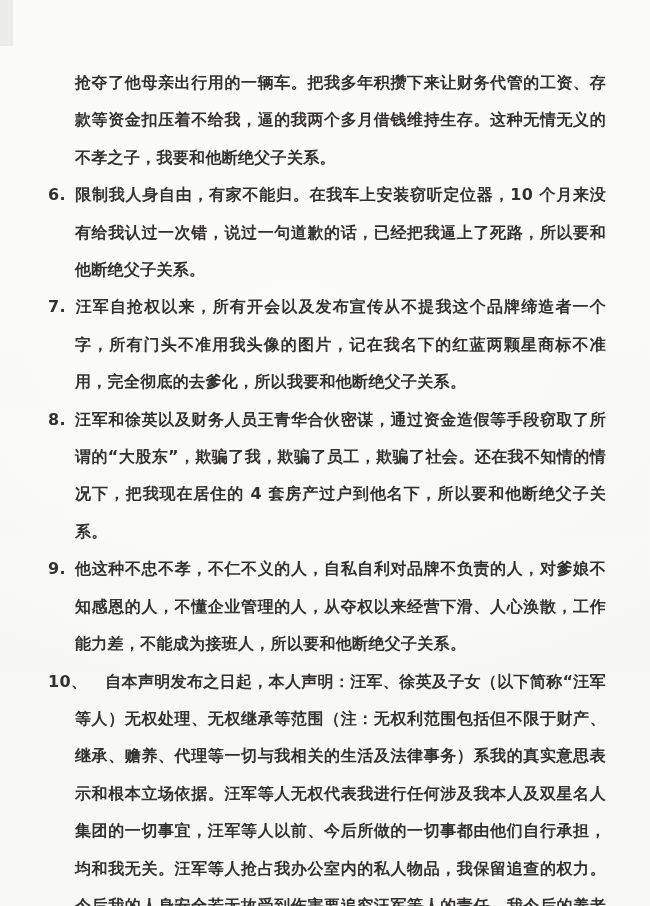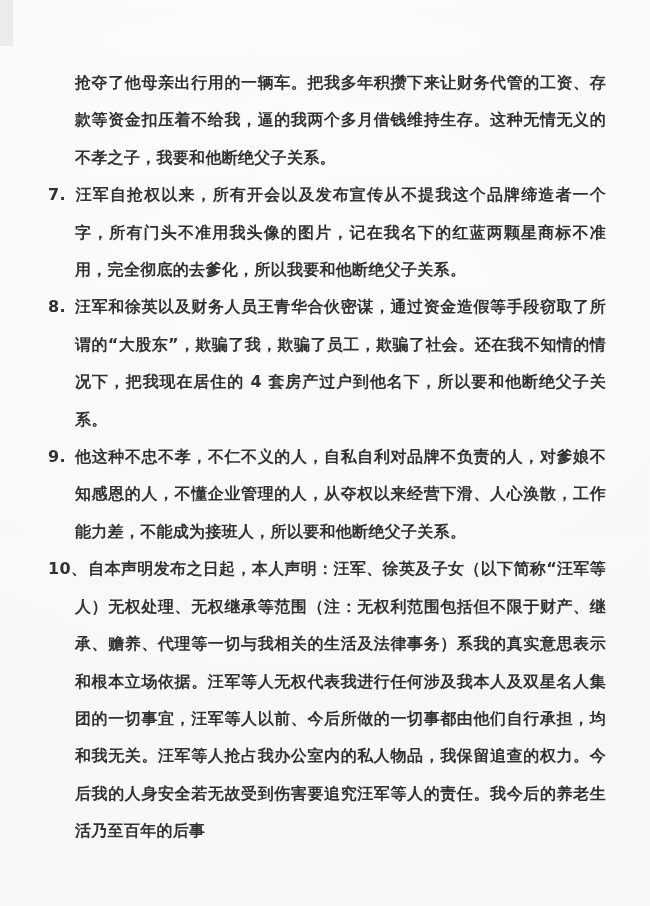--- a/index.html
+++ b/index.html
@@ -47,28 +47,29 @@
     text-indent: -27px;
     filter: blur(0.35px);
   }
   .para.no-marker {
     text-indent: 0;
   }
   .marker {
     margin-right: 9px;
   }
   .marker.cjk {
-    margin-right: 1px;
+    margin-right: 18px;
   }
 </style>
 </head>
 <body>
 
 <div class="page">
   <div class="corner-artifact"></div>
   <div class="content">
       <div class="para no-marker"><span>抢夺了他母亲出行用的一辆车。把我多年积攒下来让财务代管的工资、存款等资金扣压着不给我，逼的我两个多月借钱维持生存。这种无情无义的不孝之子，我要和他断绝父子关系。</span></div>
+      <div class="para"><span class="marker">6.</span><span>限制我人身自由，有家不能归。在我车上安装窃听定位器，10 个月来没有给我认过一次错，说过一句道歉的话，已经把我逼上了死路，所以要和他断绝父子关系。</span></div>
       <div class="para"><span class="marker">7.</span><span>汪军自抢权以来，所有开会以及发布宣传从不提我这个品牌缔造者一个字，所有门头不准用我头像的图片，记在我名下的红蓝两颗星商标不准用，完全彻底的去爹化，所以我要和他断绝父子关系。</span></div>
       <div class="para"><span class="marker">8.</span><span>汪军和徐英以及财务人员王青华合伙密谋，通过资金造假等手段窃取了所谓的“大股东”，欺骗了我，欺骗了员工，欺骗了社会。还在我不知情的情况下，把我现在居住的 4 套房产过户到他名下，所以要和他断绝父子关系。</span></div>
       <div class="para"><span class="marker">9.</span><span>他这种不忠不孝，不仁不义的人，自私自利对品牌不负责的人，对爹娘不知感恩的人，不懂企业管理的人，从夺权以来经营下滑、人心涣散，工作能力差，不能成为接班人，所以要和他断绝父子关系。</span></div>
       <div class="para"><span class="marker cjk">10、</span><span>自本声明发布之日起，本人声明：汪军、徐英及子女（以下简称“汪军等人）无权处理、无权继承等范围（注：无权利范围包括但不限于财产、继承、赡养、代理等一切与我相关的生活及法律事务）系我的真实意思表示和根本立场依据。汪军等人无权代表我进行任何涉及我本人及双星名人集团的一切事宜，汪军等人以前、今后所做的一切事都由他们自行承担，均和我无关。汪军等人抢占我办公室内的私人物品，我保留追查的权力。今后我的人身安全若无故受到伤害要追究汪军等人的责任。我今后的养老生活乃至百年的后事</span></div>
     </div>
 </div>
 
 </body></html>

